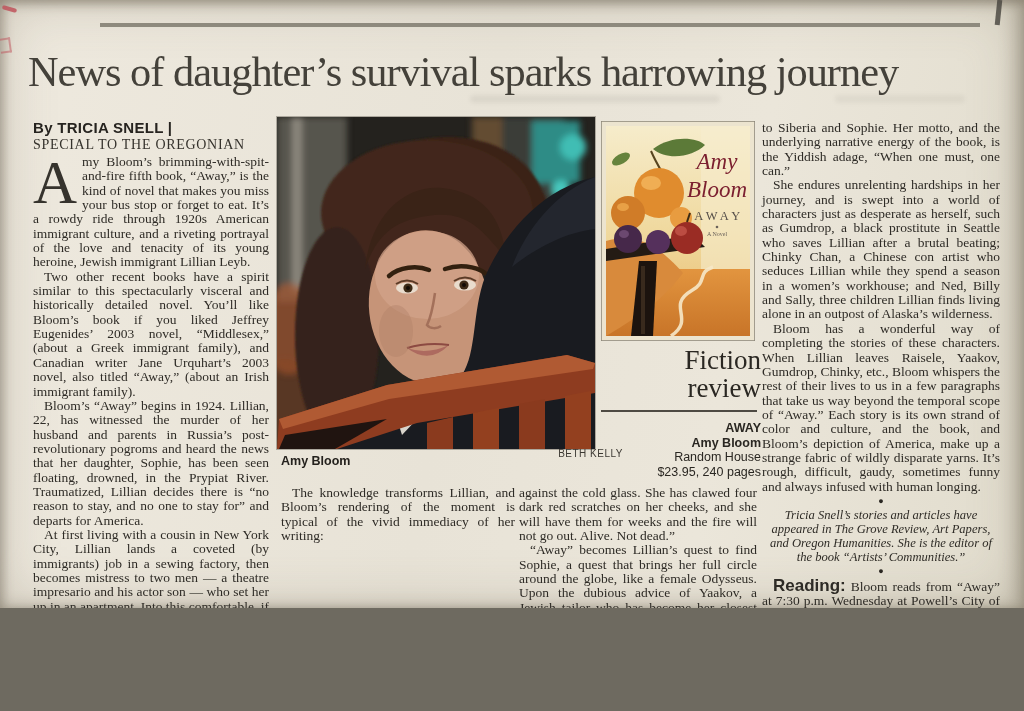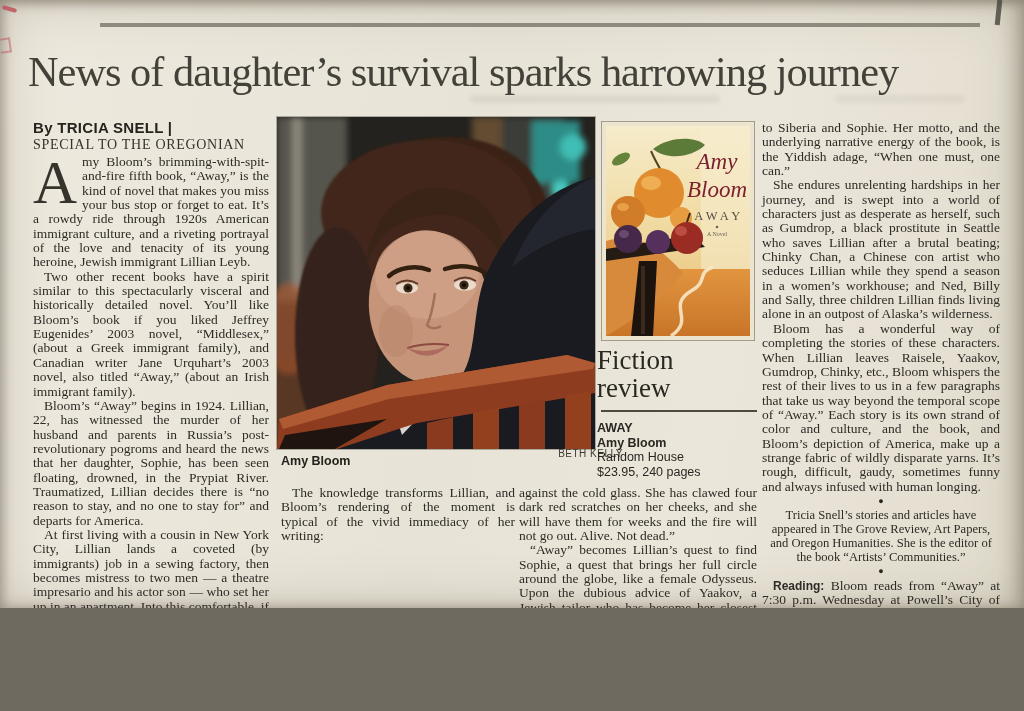--- a/index.html
+++ b/index.html
@@ -29,30 +29,30 @@
   .textcol p.indent { text-indent:11px; }
   .dropcap { float:left; font-size:61px; line-height:50px; padding:3px 5px 0 0; color:#36332d; }
 
   .photo { position:absolute; left:277px; top:117px; width:318px; height:332px; margin:0; background:#1d1c1a; box-shadow:0 0 0 1px rgba(60,55,45,.35); }
   .photo svg { display:block; }
   .photo-caption { position:absolute; left:281px; top:454px; font-family:"Liberation Sans", sans-serif; font-weight:bold; font-size:12.5px; color:#24211d; }
   .photo-credit  { position:absolute; left:498px; top:448px; width:125px; text-align:right; font-family:"Liberation Sans", sans-serif; font-size:10px; letter-spacing:.5px; color:#3c3933; }
 
   .cover { position:absolute; left:601px; top:121px; width:154px; height:220px; margin:0; }
 
-  .review { position:absolute; left:597px; top:346px; width:164px; text-align:left; }
+  .review { position:absolute; left:597px; top:346px; width:164px; text-align:right; }
   .review-heading { font-size:27px; line-height:28px; color:#2a2722; margin:0; font-weight:normal; }
   .review-rule { width:156px; height:2px; background:#4e4a43; margin:8px auto 9px; }
   .review-meta { font-family:"Liberation Sans", sans-serif; font-size:12.5px; line-height:14.5px; color:#2a2722; }
   .review-meta .bold { font-weight:bold; }
 
   .sep { text-align:center; font-size:9px; color:#2a2722; margin:6px 0 5px; text-indent:0 !important; }
-  .bio { text-align:center; font-size:12.6px; line-height:14px; }
+  .bio { font-style:italic; text-align:center; font-size:12.6px; line-height:14px; }
   .reading { margin-top:7px; text-indent:11px; }
-  .reading-label { font-family:"Liberation Sans", sans-serif; font-weight:bold; font-size:12px; }
+  .reading-label { font-family:"Liberation Sans", sans-serif; font-weight:bold; font-size:17px; }
 
   .mark-red-1 { position:absolute; left:2px; top:7px; width:15px; height:4px; background:#c0545c; transform:rotate(16deg); border-radius:2px; opacity:.85; }
   .mark-red-2 { position:absolute; left:0px; top:38px; width:9px; height:11px; border:2px solid #c0545c; border-left:none; opacity:.5; transform:rotate(-8deg); }
   .mark-dark-tr { position:absolute; left:996px; top:0; width:5px; height:25px; background:#45423c; transform:rotate(6deg); opacity:.8; }
   .smudge-a { position:absolute; left:470px; top:95px; width:250px; height:8px; background:#6b675e; opacity:.10; filter:blur(2px); border-radius:4px; }
   .smudge-b { position:absolute; left:835px; top:95px; width:130px; height:8px; background:#6b675e; opacity:.08; filter:blur(2px); border-radius:4px; }
 </style>
 </head>
 <body>
 

